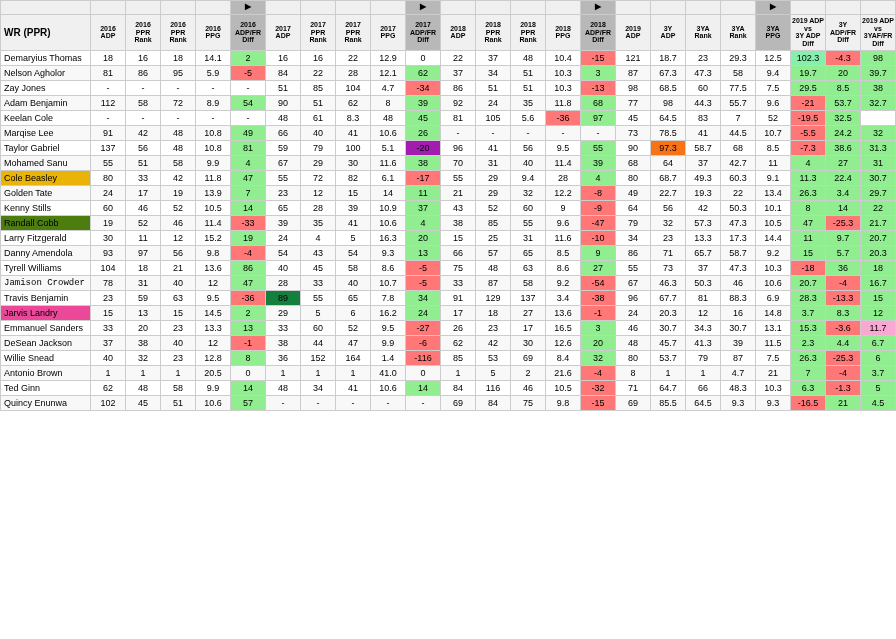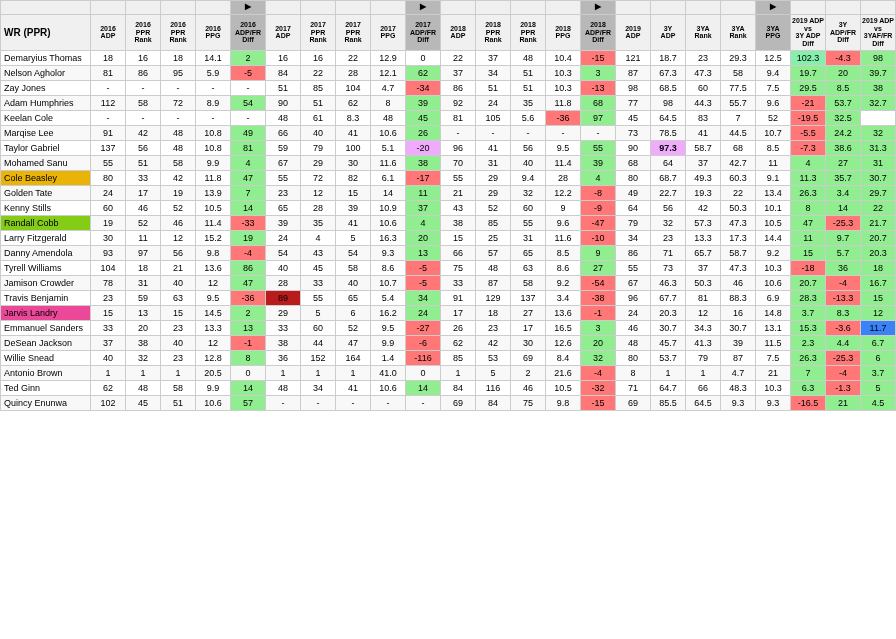--- a/index.html
+++ b/index.html
@@ -166,21 +166,21 @@
           <td style="background-color: rgb(255, 255, 255);">98</td>
           <td style="background-color: rgb(255, 255, 255);">68.5</td>
           <td style="background-color: rgb(255, 255, 255);">60</td>
           <td style="background-color: rgb(255, 255, 255);">77.5</td>
           <td style="background-color: rgb(255, 255, 255);">7.5</td>
           <td style="background-color: rgb(144, 238, 144);">29.5</td>
           <td style="background-color: rgb(144, 238, 144);">8.5</td>
           <td style="background-color: rgb(144, 238, 144);">38</td>
         </tr>
         <tr style="background-color: rgb(248, 248, 248);">
-          <td class="name-cell" style="background-color: rgb(248, 248, 248);">Adam Humphries</td>
+          <td class="name-cell" style="background-color: rgb(248, 248, 248);">Adam Benjamin</td>
           <td style="background-color: rgb(248, 248, 248);">112</td>
           <td style="background-color: rgb(248, 248, 248);">58</td>
           <td style="background-color: rgb(248, 248, 248);">72</td>
           <td style="background-color: rgb(248, 248, 248);">8.9</td>
           <td style="background-color: rgb(144, 238, 144);">54</td>
           <td style="background-color: rgb(248, 248, 248);">90</td>
           <td style="background-color: rgb(248, 248, 248);">51</td>
           <td style="background-color: rgb(248, 248, 248);">62</td>
           <td style="background-color: rgb(248, 248, 248);">8</td>
           <td style="background-color: rgb(144, 238, 144);">39</td>
@@ -254,28 +254,28 @@
           <td class="name-cell" style="background-color: rgb(255, 255, 255);">Taylor Gabriel</td>
           <td style="background-color: rgb(255, 255, 255);">137</td>
           <td style="background-color: rgb(255, 255, 255);">56</td>
           <td style="background-color: rgb(255, 255, 255);">48</td>
           <td style="background-color: rgb(255, 255, 255);">10.8</td>
           <td style="background-color: rgb(144, 238, 144);">81</td>
           <td style="background-color: rgb(255, 255, 255);">59</td>
           <td style="background-color: rgb(255, 255, 255);">79</td>
           <td style="background-color: rgb(255, 255, 255);">100</td>
           <td style="background-color: rgb(255, 255, 255);">5.1</td>
-          <td style="background-color: #f0abfc;">-20</td>
+          <td style="background-color: #a21caf;">-20</td>
           <td style="background-color: rgb(255, 255, 255);">96</td>
           <td style="background-color: rgb(255, 255, 255);">41</td>
           <td style="background-color: rgb(255, 255, 255);">56</td>
           <td style="background-color: rgb(255, 255, 255);">9.5</td>
           <td style="background-color: rgb(144, 238, 144);">55</td>
           <td style="background-color: rgb(255, 255, 255);">90</td>
-          <td style="background-color: #f0abfc; font-weight: bold;">97.3</td>
+          <td style="background-color: #f97316;">97.3</td>
           <td style="background-color: rgb(255, 255, 255);">58.7</td>
           <td style="background-color: rgb(255, 255, 255);">68</td>
           <td style="background-color: rgb(255, 255, 255);">8.5</td>
           <td style="background-color: rgb(255, 119, 119);">-7.3</td>
           <td style="background-color: rgb(144, 238, 144);">38.6</td>
           <td style="background-color: rgb(144, 238, 144);">31.3</td>
         </tr>
         <tr style="background-color: rgb(248, 248, 248);">
           <td class="name-cell" style="background-color: rgb(248, 248, 248);">Mohamed Sanu</td>
           <td style="background-color: rgb(248, 248, 248);">55</td>
@@ -318,21 +318,21 @@
           <td style="background-color: rgb(255, 255, 255);">29</td>
           <td style="background-color: rgb(255, 255, 255);">9.4</td>
           <td style="background-color: rgb(255, 255, 255);">28</td>
           <td style="background-color: rgb(144, 238, 144);">4</td>
           <td style="background-color: rgb(255, 255, 255);">80</td>
           <td style="background-color: rgb(255, 255, 255);">68.7</td>
           <td style="background-color: rgb(255, 255, 255);">49.3</td>
           <td style="background-color: rgb(255, 255, 255);">60.3</td>
           <td style="background-color: rgb(255, 255, 255);">9.1</td>
           <td style="background-color: rgb(144, 238, 144);">11.3</td>
-          <td style="background-color: rgb(144, 238, 144);">35.7</td>
+          <td style="background-color: rgb(144, 238, 144);">22.4</td>
           <td style="background-color: rgb(144, 238, 144);">30.7</td>
         </tr>
         <tr style="background-color: rgb(248, 248, 248);">
           <td class="name-cell" style="background-color: rgb(248, 248, 248);">Golden Tate</td>
           <td style="background-color: rgb(248, 248, 248);">24</td>
           <td style="background-color: rgb(248, 248, 248);">17</td>
           <td style="background-color: rgb(248, 248, 248);">19</td>
           <td style="background-color: rgb(248, 248, 248);">13.9</td>
           <td style="background-color: rgb(144, 238, 144);">7</td>
           <td style="background-color: rgb(248, 248, 248);">23</td>
@@ -374,21 +374,21 @@
           <td style="background-color: rgb(255, 255, 255);">64</td>
           <td style="background-color: rgb(255, 255, 255);">56</td>
           <td style="background-color: rgb(255, 255, 255);">42</td>
           <td style="background-color: rgb(255, 255, 255);">50.3</td>
           <td style="background-color: rgb(255, 255, 255);">10.1</td>
           <td style="background-color: rgb(144, 238, 144);">8</td>
           <td style="background-color: rgb(144, 238, 144);">14</td>
           <td style="background-color: rgb(144, 238, 144);">22</td>
         </tr>
         <tr style="background-color: rgb(248, 248, 248);">
-          <td class="name-cell" style="background-color: #84cc16;">Randall Cobb</td>
+          <td class="name-cell" style="background-color: #4d7c0f;">Randall Cobb</td>
           <td style="background-color: rgb(248, 248, 248);">19</td>
           <td style="background-color: rgb(248, 248, 248);">52</td>
           <td style="background-color: rgb(248, 248, 248);">46</td>
           <td style="background-color: rgb(248, 248, 248);">11.4</td>
           <td style="background-color: rgb(255, 119, 119);">-33</td>
           <td style="background-color: rgb(248, 248, 248);">39</td>
           <td style="background-color: rgb(248, 248, 248);">35</td>
           <td style="background-color: rgb(248, 248, 248);">41</td>
           <td style="background-color: rgb(248, 248, 248);">10.6</td>
           <td style="background-color: rgb(144, 238, 144);">4</td>
@@ -478,21 +478,21 @@
           <td style="background-color: rgb(255, 255, 255);">55</td>
           <td style="background-color: rgb(255, 255, 255);">73</td>
           <td style="background-color: rgb(255, 255, 255);">37</td>
           <td style="background-color: rgb(255, 255, 255);">47.3</td>
           <td style="background-color: rgb(255, 255, 255);">10.3</td>
           <td style="background-color: rgb(255, 119, 119);">-18</td>
           <td style="background-color: rgb(144, 238, 144);">36</td>
           <td style="background-color: rgb(144, 238, 144);">18</td>
         </tr>
         <tr style="background-color: rgb(248, 248, 248);">
-          <td class="name-cell" style="background-color: rgb(248, 248, 248);">Jamison Crowder</td>
+          <td class="name-cell" style="background-color: rgb(248, 248, 248); font-family: Liberation Mono, monospace;">Jamison Crowder</td>
           <td style="background-color: rgb(248, 248, 248);">78</td>
           <td style="background-color: rgb(248, 248, 248);">31</td>
           <td style="background-color: rgb(248, 248, 248);">40</td>
           <td style="background-color: rgb(248, 248, 248);">12</td>
           <td style="background-color: rgb(144, 238, 144);">47</td>
           <td style="background-color: rgb(248, 248, 248);">28</td>
           <td style="background-color: rgb(248, 248, 248);">33</td>
           <td style="background-color: rgb(248, 248, 248);">40</td>
           <td style="background-color: rgb(248, 248, 248);">10.7</td>
           <td style="background-color: rgb(255, 119, 119);">-5</td>
@@ -510,24 +510,24 @@
           <td style="background-color: rgb(255, 119, 119);">-4</td>
           <td style="background-color: rgb(144, 238, 144);">16.7</td>
         </tr>
         <tr style="background-color: rgb(255, 255, 255);">
           <td class="name-cell" style="background-color: rgb(255, 255, 255);">Travis Benjamin</td>
           <td style="background-color: rgb(255, 255, 255);">23</td>
           <td style="background-color: rgb(255, 255, 255);">59</td>
           <td style="background-color: rgb(255, 255, 255);">63</td>
           <td style="background-color: rgb(255, 255, 255);">9.5</td>
           <td style="background-color: rgb(255, 119, 119);">-36</td>
-          <td style="background-color: #b91c1c;">89</td>
+          <td style="background-color: #15803d;">89</td>
           <td style="background-color: rgb(255, 255, 255);">55</td>
           <td style="background-color: rgb(255, 255, 255);">65</td>
-          <td style="background-color: rgb(255, 255, 255);">5.4</td>
+          <td style="background-color: rgb(255, 255, 255);">7.8</td>
           <td style="background-color: rgb(144, 238, 144);">34</td>
           <td style="background-color: rgb(255, 255, 255);">91</td>
           <td style="background-color: rgb(255, 255, 255);">129</td>
           <td style="background-color: rgb(255, 255, 255);">137</td>
           <td style="background-color: rgb(255, 255, 255);">3.4</td>
           <td style="background-color: rgb(255, 119, 119);">-38</td>
           <td style="background-color: rgb(255, 255, 255);">96</td>
           <td style="background-color: rgb(255, 255, 255);">67.7</td>
           <td style="background-color: rgb(255, 255, 255);">81</td>
           <td style="background-color: rgb(255, 255, 255);">88.3</td>
@@ -579,21 +579,21 @@
           <td style="background-color: rgb(255, 255, 255);">17</td>
           <td style="background-color: rgb(255, 255, 255);">16.5</td>
           <td style="background-color: rgb(144, 238, 144);">3</td>
           <td style="background-color: rgb(255, 255, 255);">46</td>
           <td style="background-color: rgb(255, 255, 255);">30.7</td>
           <td style="background-color: rgb(255, 255, 255);">34.3</td>
           <td style="background-color: rgb(255, 255, 255);">30.7</td>
           <td style="background-color: rgb(255, 255, 255);">13.1</td>
           <td style="background-color: rgb(144, 238, 144);">15.3</td>
           <td style="background-color: rgb(255, 119, 119);">-3.6</td>
-          <td style="background-color: #3b82f6;">11.7</td>
+          <td style="background-color: #f9a8d4;">11.7</td>
         </tr>
         <tr style="background-color: rgb(248, 248, 248);">
           <td class="name-cell" style="background-color: rgb(248, 248, 248);">DeSean Jackson</td>
           <td style="background-color: rgb(248, 248, 248);">37</td>
           <td style="background-color: rgb(248, 248, 248);">38</td>
           <td style="background-color: rgb(248, 248, 248);">40</td>
           <td style="background-color: rgb(248, 248, 248);">12</td>
           <td style="background-color: rgb(255, 119, 119);">-1</td>
           <td style="background-color: rgb(248, 248, 248);">38</td>
           <td style="background-color: rgb(248, 248, 248);">44</td>

